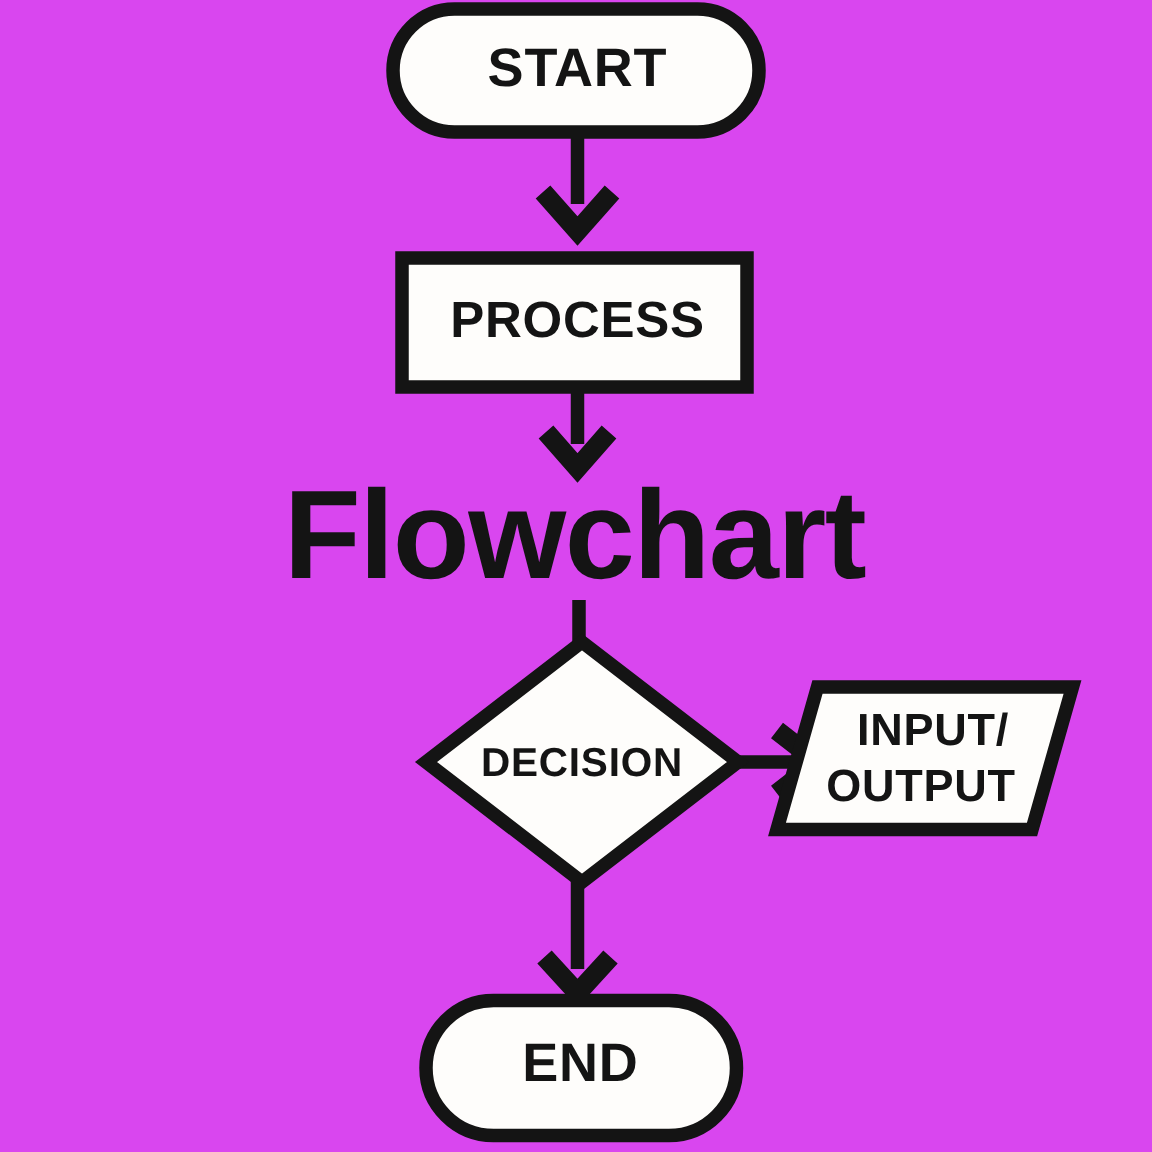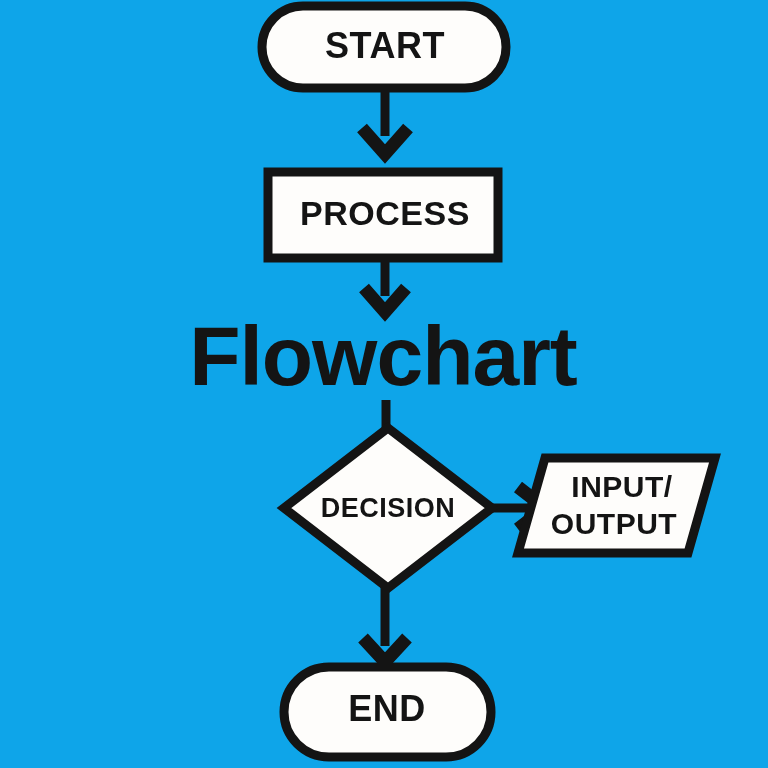--- a/index.html
+++ b/index.html
@@ -55,21 +55,21 @@
     font-weight: bold;
     fill: #141414;
     text-anchor: middle;
     font-size: 84px;
     letter-spacing: -1px;
   }
 </style>
 </head>
 <body>
 
-<div id="canvas" style="background: #0ea5e9;">
+<div id="canvas" style="background: #d946ef;">
 
   <svg id="diagram-svg" viewBox="0 0 768 768" xmlns="http://www.w3.org/2000/svg">
 
     <g>
       <line class="connector-line" x1="385" y1="88" x2="385" y2="136" style="stroke: rgb(20, 20, 20);"></line>
       <polyline class="connector-head" points="362,128 385,154 408,128" style="stroke: rgb(20, 20, 20);"></polyline>
     </g>
 
     <g>
       <rect class="shape-stroke" x="262" y="6" width="244" height="82" rx="41" ry="41" style="fill: rgb(254, 253, 251); stroke: rgb(20, 20, 20);"></rect>

